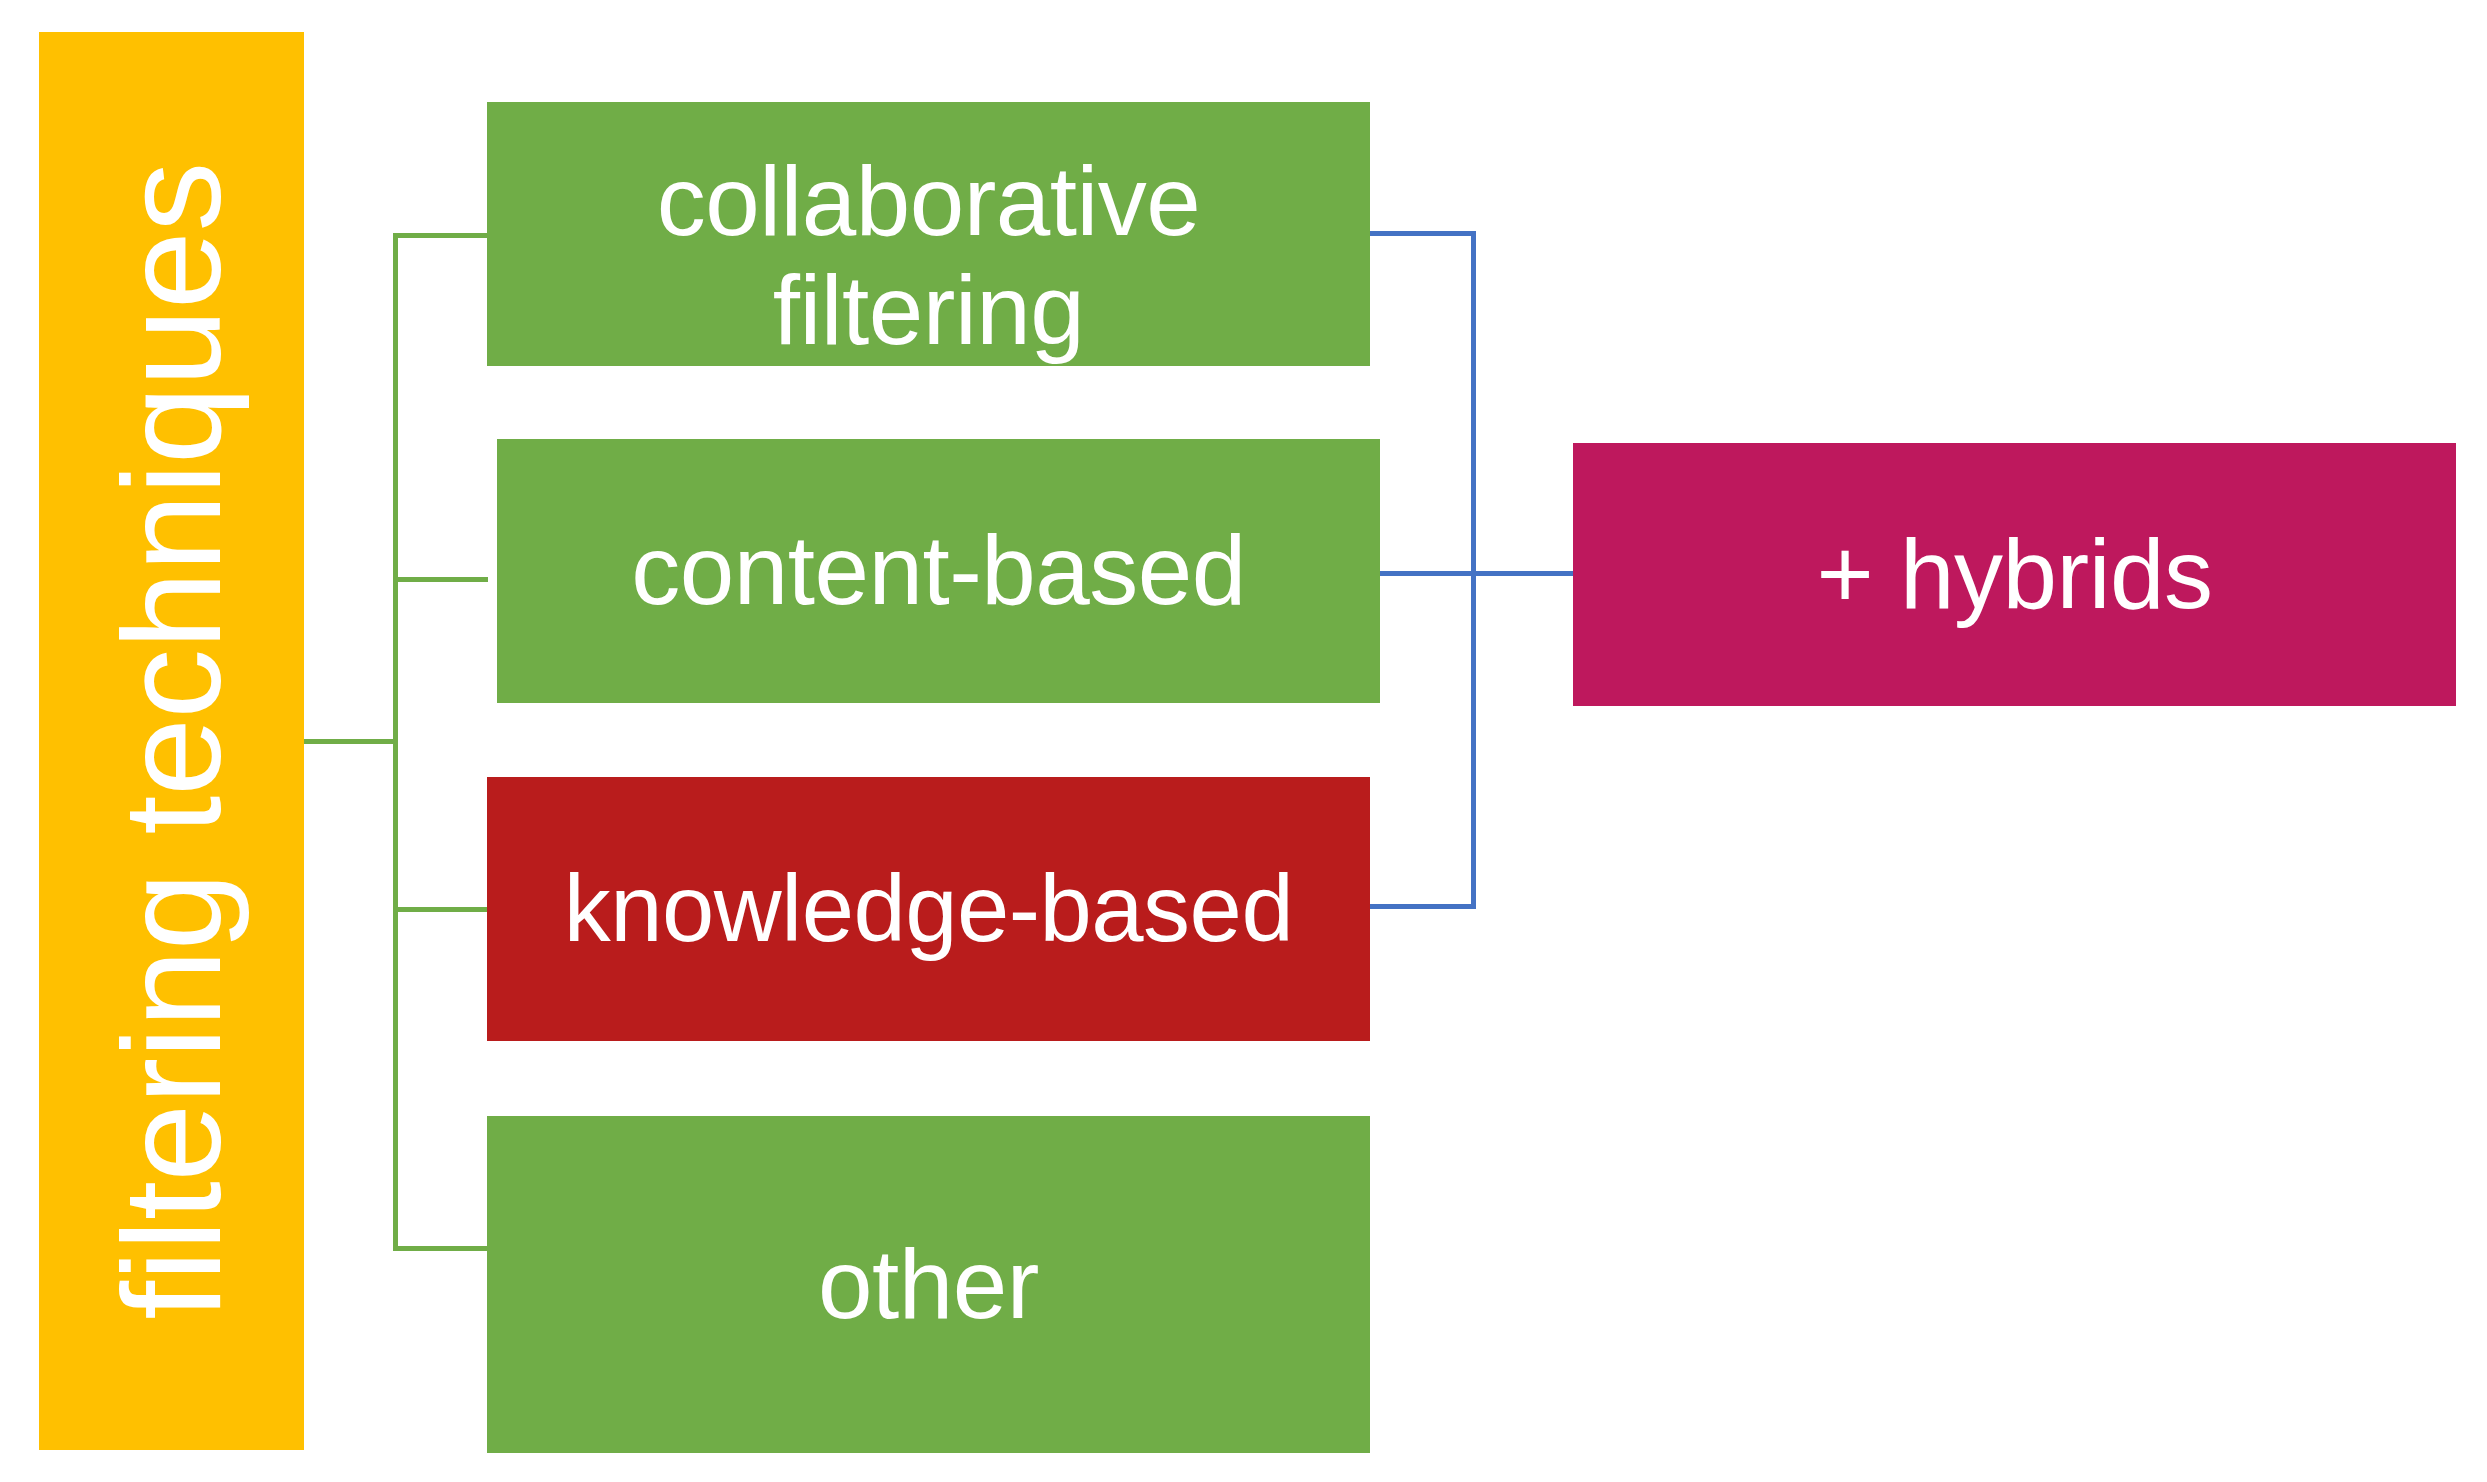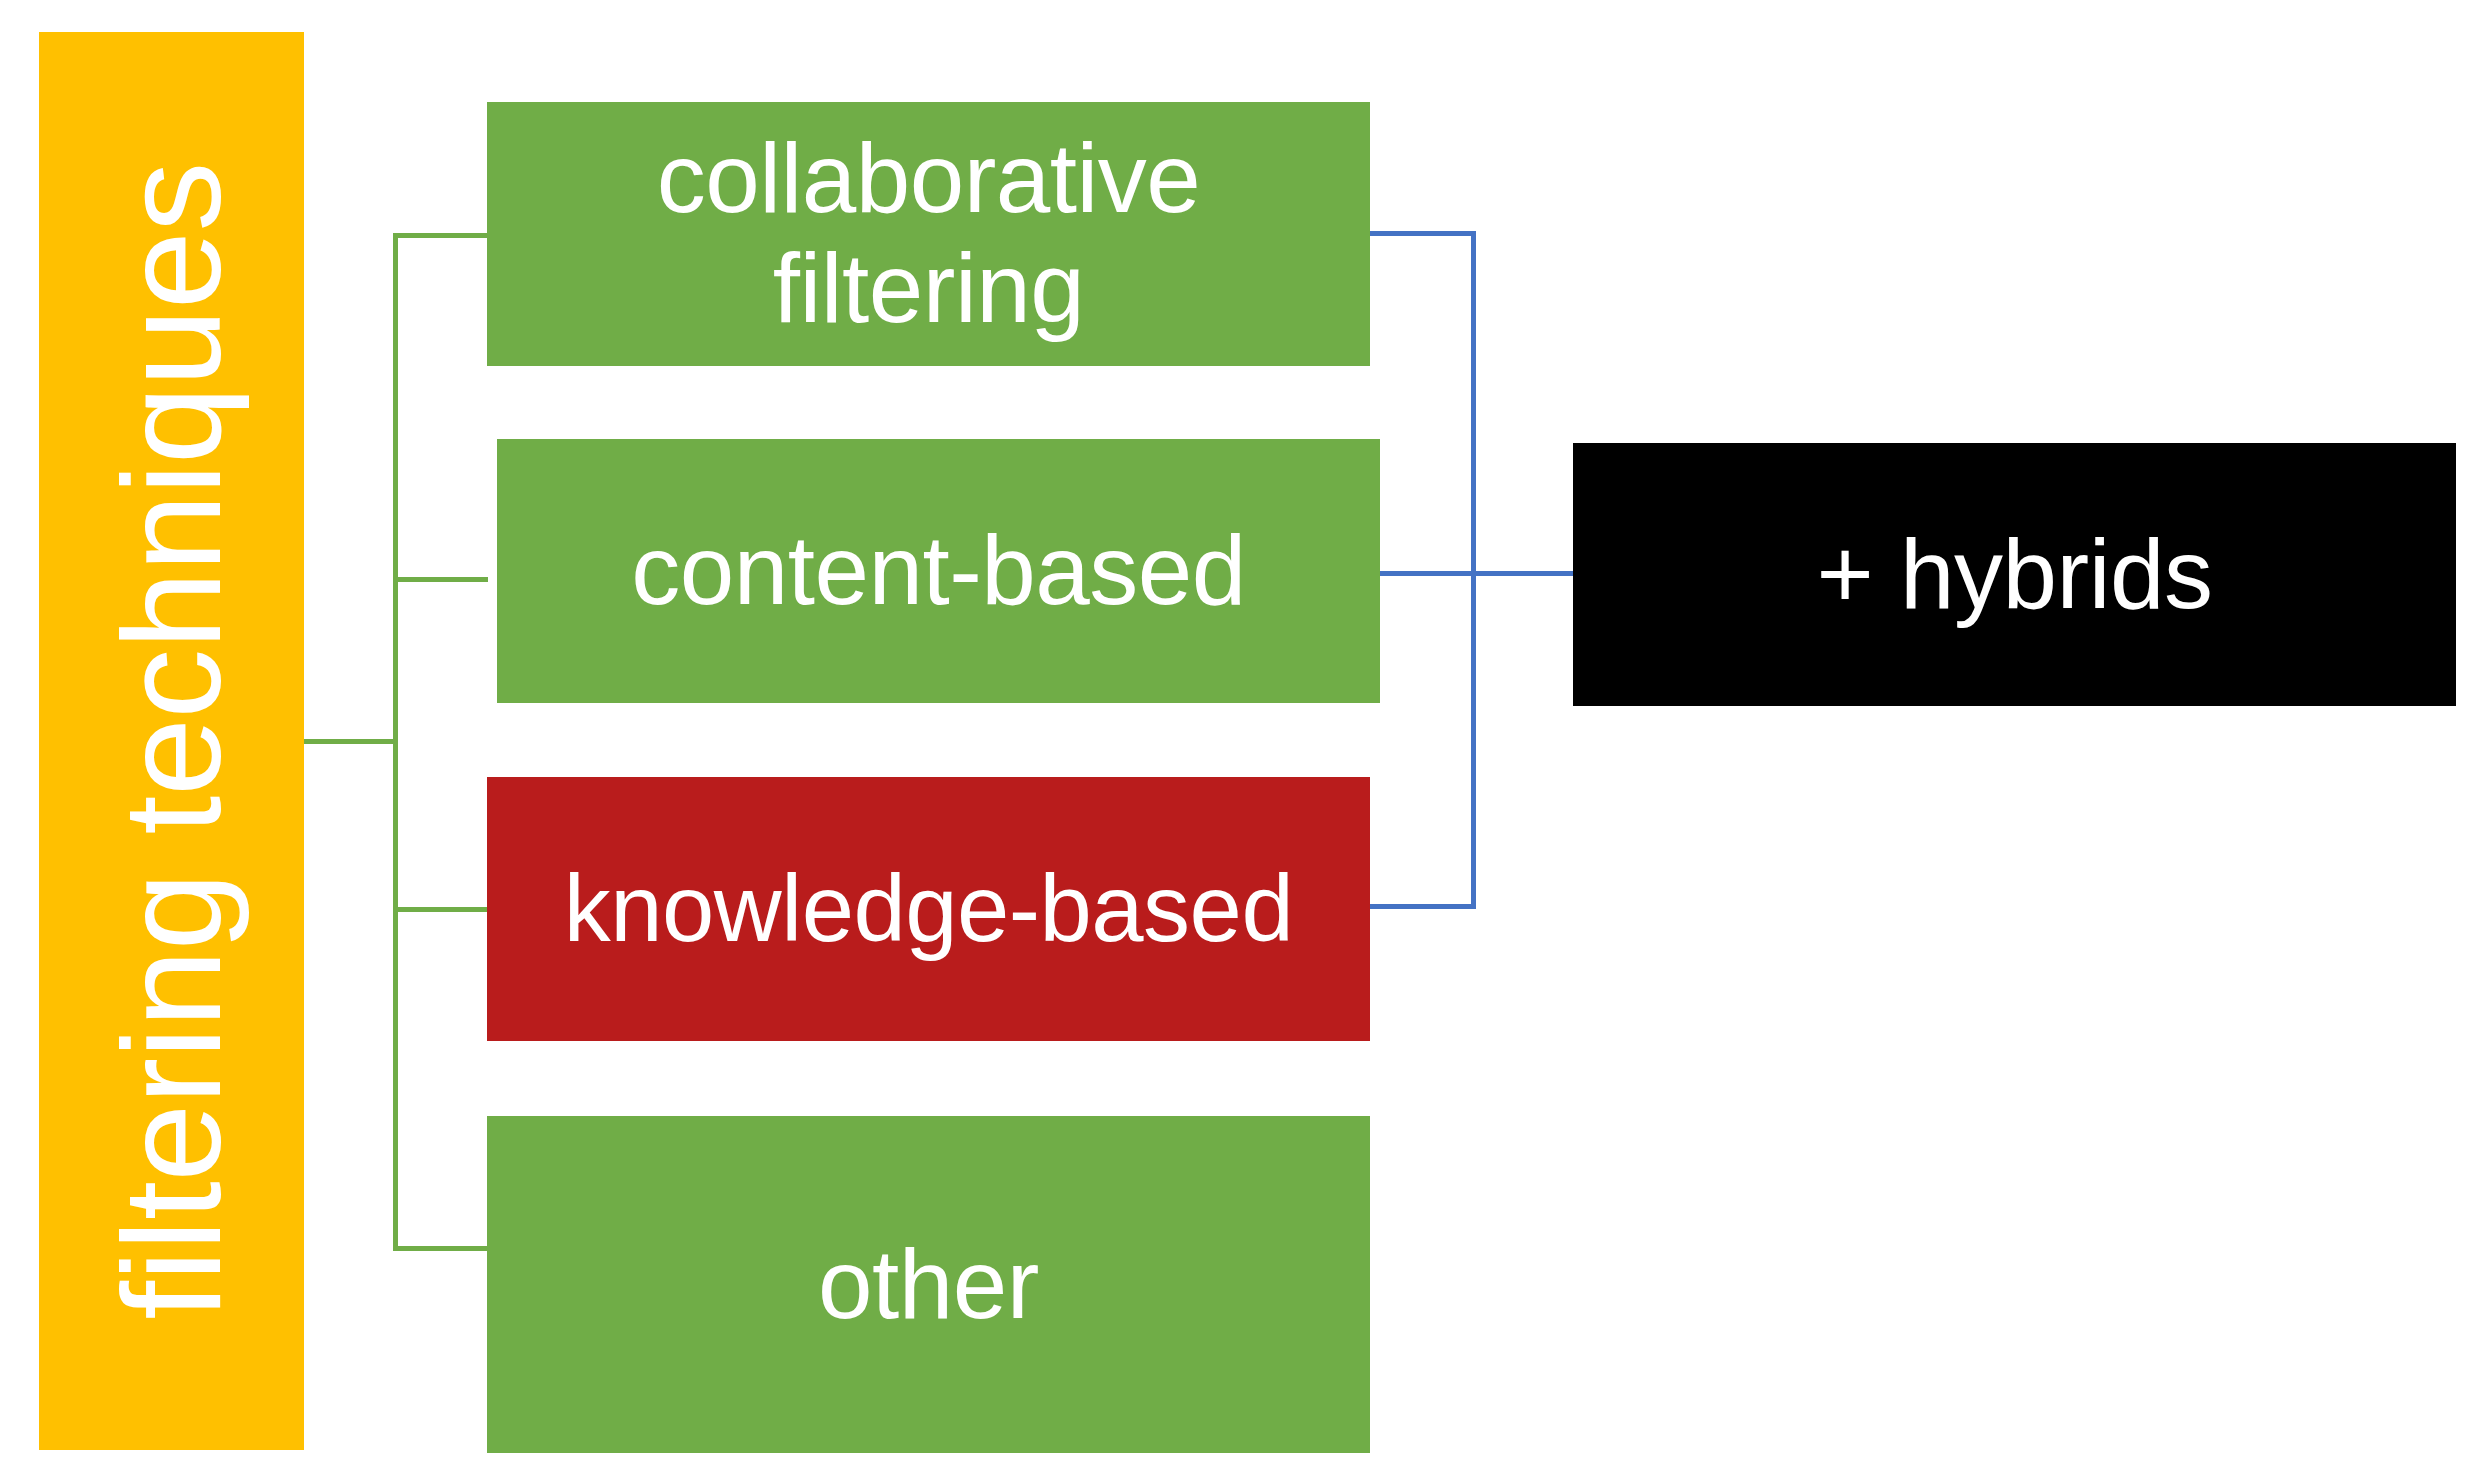--- a/index.html
+++ b/index.html
@@ -86,37 +86,37 @@
 
   <div class="conn h" style="left:1370px; top:231px; width:106px; background:#4472C4;"></div>
   <div class="conn v" style="left:1471px; top:231px; height:677px; background:#4472C4;"></div>
   <div class="conn h" style="left:1370px; top:904px; width:106px; background:#4472C4;"></div>
   <div class="conn h" style="left:1370px; top:571px; width:203px; background:#4472C4;"></div>
 
   <div class="node" id="root-node" style="background:#FFC000;">
     <span class="vtext">filtering techniques</span>
   </div>
 
-  <div class="node child-node" id="child-0" style="background:#70AD47;">
+  <div class="node child-node" id="child-0" style="background:#70AD47;align-items:flex-end;">
     <span>
       <span>collaborative</span><br>
       <span>filtering</span>
     </span>
   </div>
 
   <div class="node child-node" id="child-1" style="background:#70AD47;">
     <span>content-based</span>
   </div>
 
   <div class="node child-node" id="child-2" style="background:#b91c1c;">
     <span>knowledge-based</span>
   </div>
 
   <div class="node child-node" id="child-3" style="background:#70AD47;">
     <span>other</span>
   </div>
 
-  <div class="node" id="hybrid-node" style="background:#000000;">
+  <div class="node" id="hybrid-node" style="background:#be185d;">
     <span>+ hybrids</span>
   </div>
 
 </div>
 
 
 </body></html>

